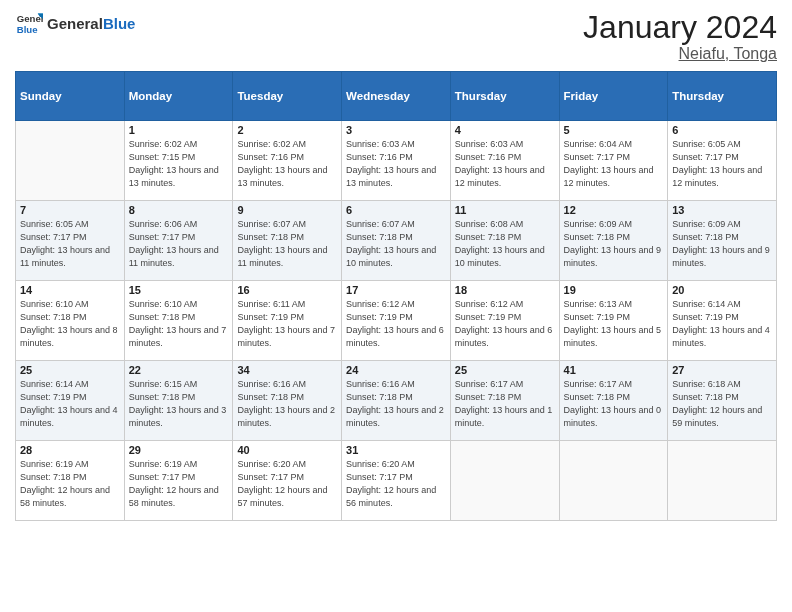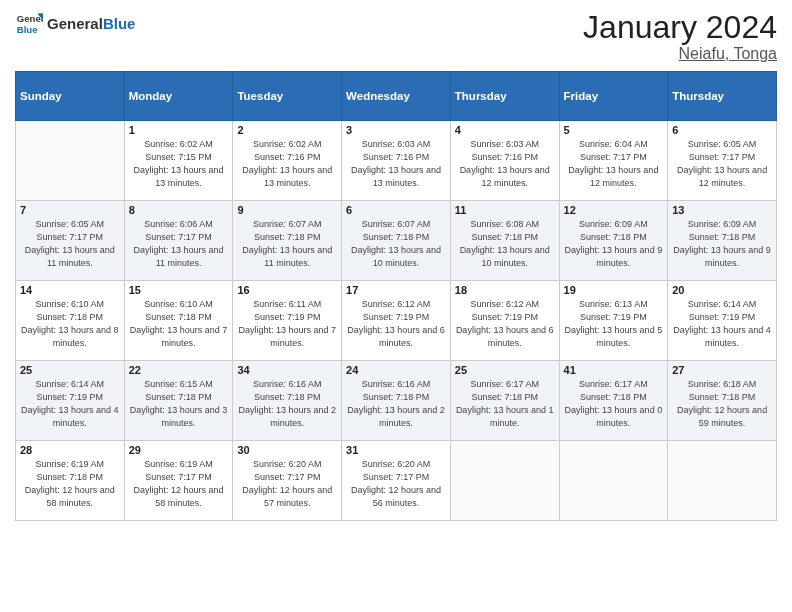--- a/index.html
+++ b/index.html
@@ -76,21 +76,20 @@
       font-size: 11px;
       font-weight: bold;
       color: #222;
       display: block;
       margin-bottom: 2px;
     }
     .day-info {
       font-size: 9px;
       color: #444;
       line-height: 1.45;
-      text-align: center;
     }
     .empty-cell {
       background-color: #f9f9f9 !important;
     }
   </style>
 </head>
 <body>
 
 <div class="page">
   <div class="header">
@@ -246,21 +245,21 @@
         <tr>
           <td>
             <span class="day-number">28</span>
             <div class="day-info">Sunrise: 6:19 AM<br>Sunset: 7:18 PM<br>Daylight: 12 hours and 58 minutes.</div>
           </td>
           <td>
             <span class="day-number">29</span>
             <div class="day-info">Sunrise: 6:19 AM<br>Sunset: 7:17 PM<br>Daylight: 12 hours and 58 minutes.</div>
           </td>
           <td>
-            <span class="day-number">30</span>
+            <span class="day-number">40</span>
             <div class="day-info">Sunrise: 6:20 AM<br>Sunset: 7:17 PM<br>Daylight: 12 hours and 57 minutes.</div>
           </td>
           <td>
             <span class="day-number">31</span>
             <div class="day-info">Sunrise: 6:20 AM<br>Sunset: 7:17 PM<br>Daylight: 12 hours and 56 minutes.</div>
           </td>
           <td class="empty-cell"></td>
           <td class="empty-cell"></td>
           <td class="empty-cell"></td>
         </tr>

